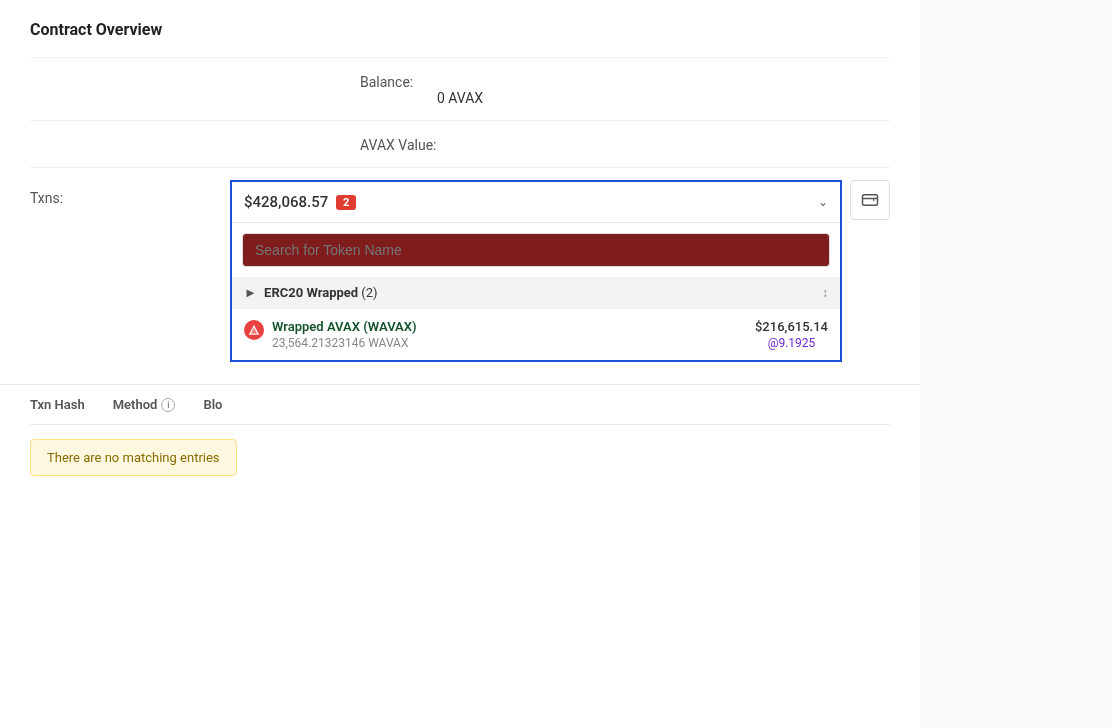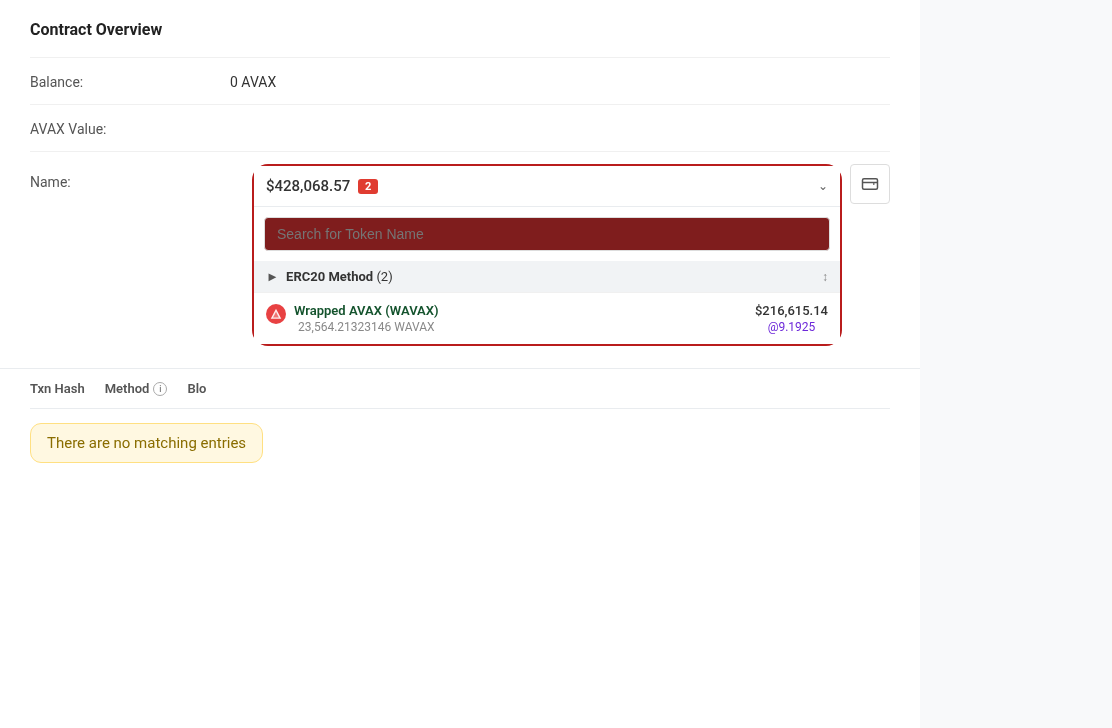--- a/index.html
+++ b/index.html
@@ -22,23 +22,24 @@
       border-bottom: 1px solid #e9ecef;
     }
     .section-title {
       font-size: 16px;
       font-weight: 700;
       color: #222;
       margin-bottom: 18px;
     }
     .overview-row {
       display: flex;
-      align-items: flex-end;
+      align-items: center;
       padding: 14px 0;
       border-top: 1px solid #f0f0f0;
+      flex-direction: column;
     }
     .overview-label {
       width: 200px;
       color: #555;
       font-size: 14px;
       padding-top: 2px;
     }
     .overview-value {
       flex: 1;
       color: #333;
@@ -61,23 +62,22 @@
     .token-controls {
       flex: 1;
       display: flex;
       align-items: flex-start;
       gap: 8px;
       position: relative;
     }
     .token-dropdown-wrapper {
       flex: 1;
       position: relative;
-      border: 2px solid #b91c1c;
-      border-radius: 16px;
-      margin-left: 22px;
+      border: 2px solid #1d4ed8;
+      border-radius: 0;
     }
     .token-select-trigger {
       display: flex;
       align-items: center;
       justify-content: space-between;
       padding: 8px 12px;
       cursor: pointer;
       background: #fff;
       border-radius: 4px 4px 0 0;
       min-height: 40px;
@@ -181,21 +181,20 @@
     }
     .token-info-name {
       font-size: 13px;
       font-weight: 600;
       color: #14532d;
     }
     .token-info-amount {
       font-size: 12px;
       color: #888;
       margin-top: 2px;
-      text-align: center;
     }
     .token-item-right {
       text-align: center;
     }
     .token-usd-value {
       font-size: 13px;
       font-weight: 500;
       color: #333;
     }
     .token-price-rate {
@@ -241,21 +240,21 @@
       color: #e03c31;
       border-bottom: 2px solid #e03c31;
       font-weight: 500;
     }
     
     .table-section {
       padding: 0 30px;
     }
     .table-header {
       display: flex;
-      gap: 20px;
+      gap: 28px;
       padding: 12px 0;
       border-bottom: 1px solid #e9ecef;
     }
     .col-header {
       font-size: 13px;
       font-weight: 600;
       color: #555;
       display: flex;
       align-items: center;
       gap: 4px;
@@ -272,24 +271,24 @@
       color: #888;
       cursor: pointer;
     }
     
     .no-entries-row {
       padding: 14px 0;
     }
     .no-entries-box {
       background: #fff8e1;
       border: 1px solid #ffe082;
-      border-radius: 11px;
+      border-radius: 4px;
       padding: 10px 16px;
       display: inline-block;
-      font-size: 15px;
+      font-size: 13px;
       color: #8a6d00;
     }
   </style>
 </head>
 <body>
 
 <div class="page-wrapper">
 
   <div class="contract-overview">
     <div class="section-title">Contract Overview</div>
@@ -297,21 +296,21 @@
     <div class="overview-row">
       <div class="overview-label">Balance:</div>
       <div class="overview-value">0 AVAX</div>
     </div>
 
     <div class="overview-row">
       <div class="overview-label">AVAX Value:</div>
     </div>
 
     <div class="token-row">
-      <div class="token-label">Name:</div>
+      <div class="token-label">Txns:</div>
       <div class="token-controls">
 
         <div class="token-dropdown-wrapper">
 
           <div class="token-select-trigger">
             <div class="token-select-left">
               <span class="token-amount">$428,068.57</span>
               <span class="token-badge">2</span>
             </div>
             <span class="chevron-icon">⌄</span>
@@ -319,21 +318,21 @@
 
           <div class="dropdown-panel">
 
             <div class="search-box-wrapper">
               <input type="text" class="search-input" placeholder="Search for Token Name" style="">
             </div>
 
             <div class="token-group-header">
               <span class="token-group-title">
                 <span class="chevron-right">►</span>
-                <strong>ERC20 Method</strong>
+                <strong>ERC20 Wrapped</strong>
                 <span>(2)</span>
               </span>
               <span class="sort-icon">↕</span>
             </div>
 
             <div class="token-item">
               <div class="token-item-left">
                 <div class="token-icon wavax-icon">
                   <svg width="14" height="14" viewBox="0 0 24 24" fill="none">
                     <polygon points="12,3 21,20 3,20" fill="white" opacity="0.9"></polygon>

